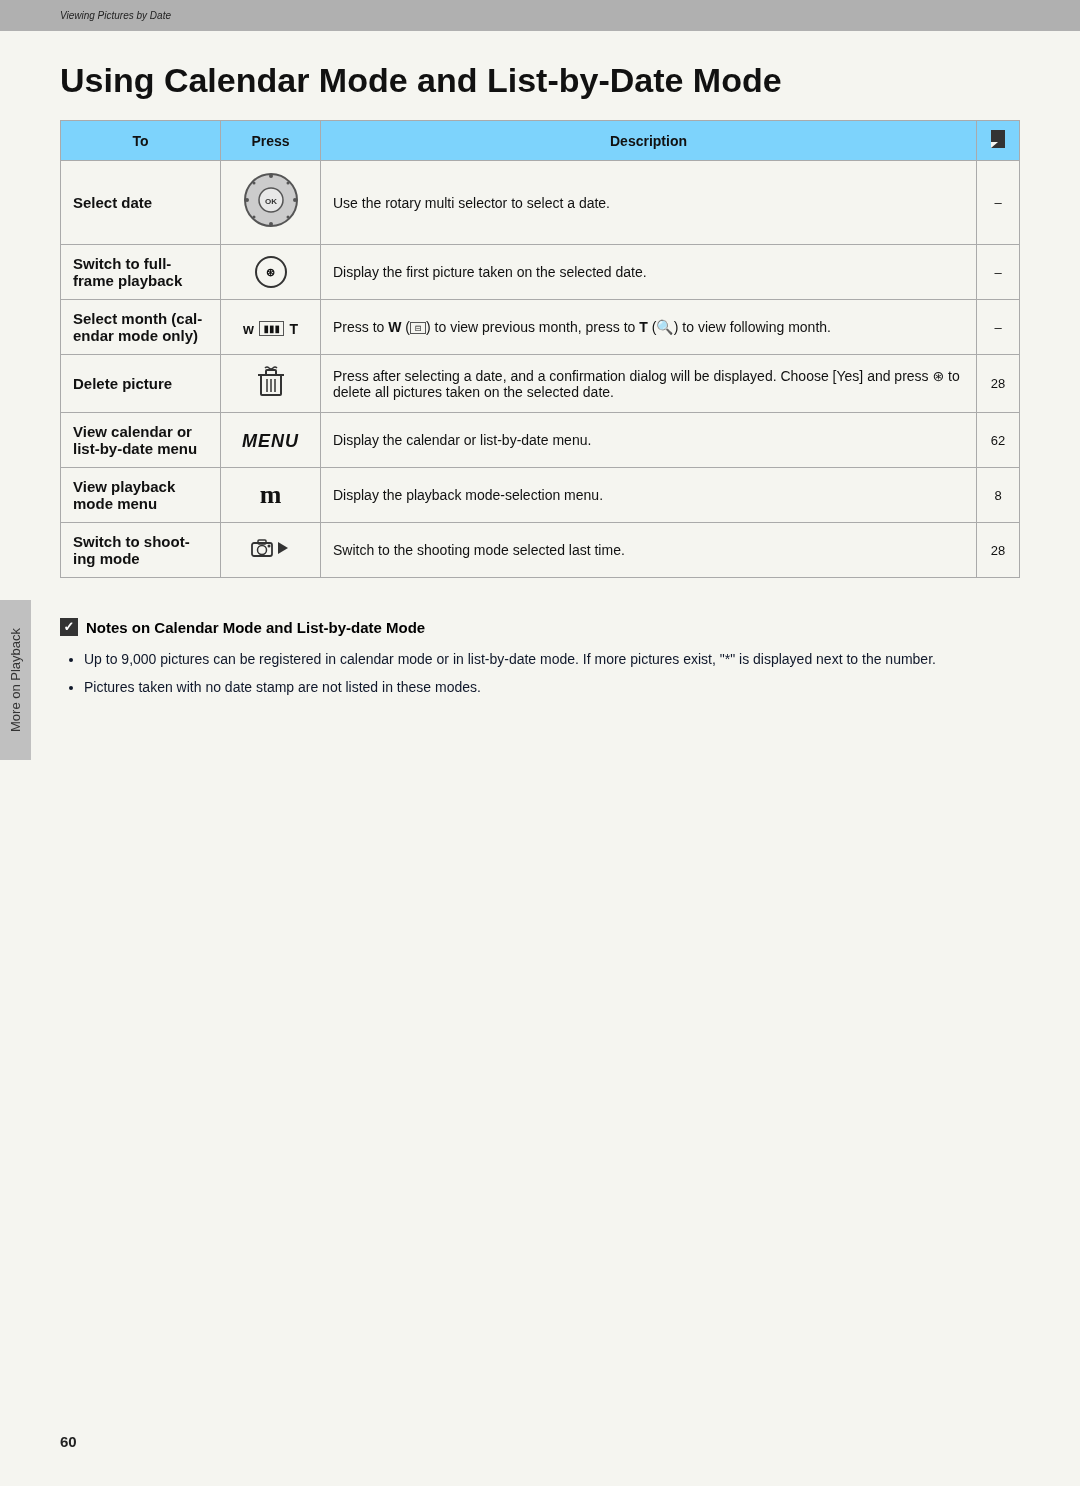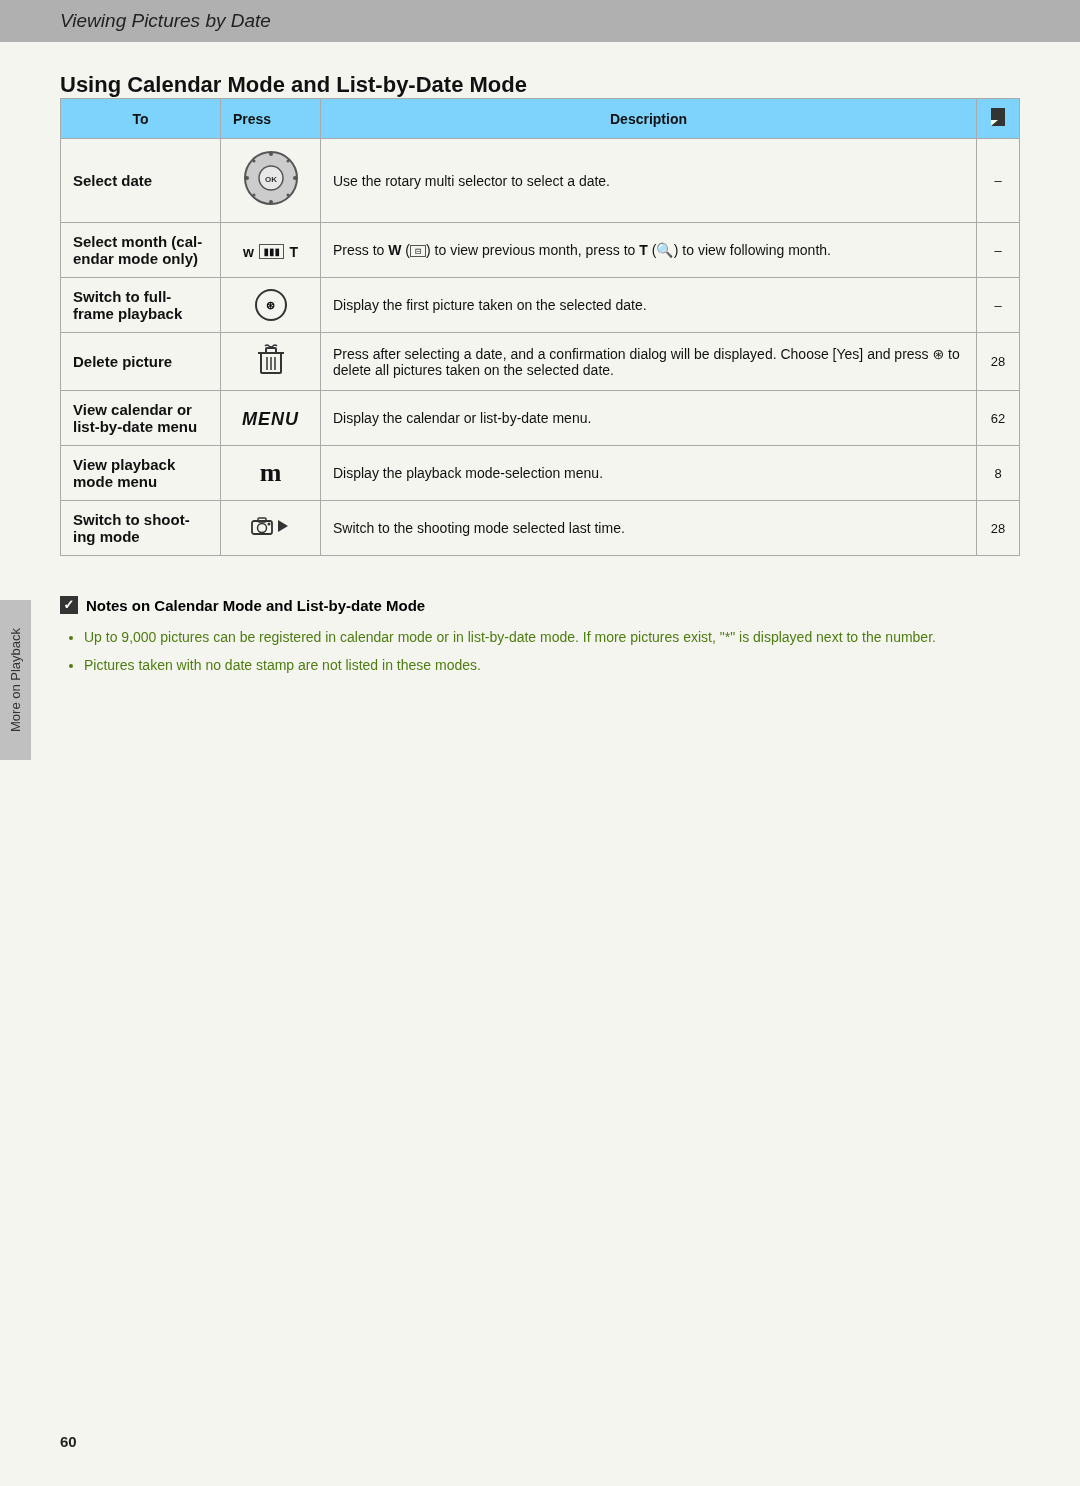--- a/index.html
+++ b/index.html
@@ -18,32 +18,33 @@
       width: 1080px;
       min-height: 1486px;
       background: #f5f5f0;
       position: relative;
       padding: 0;
     }
 
     .header-bar {
       background: #b0b0b0;
       padding: 10px 60px;
-      font-size: 19px;
+      font-size: 10px;
       color: #222;
       font-style: italic;
     }
 
     .content {
       padding: 30px 60px 40px 60px;
     }
 
     .page-title {
-      font-size: 22px;
-      font-weight: bold;
+      font-size: 34px;
+      font-weight: bold;
+      margin-bottom: 20px;
       color: #111;
     }
 
     table {
       width: 100%;
       border-collapse: collapse;
       font-size: 14px;
       color: #111;
     }
 
@@ -55,21 +56,21 @@
       font-weight: bold;
     }
 
     thead tr th:nth-child(1) {
       width: 160px;
       text-align: center;
     }
 
     thead tr th:nth-child(2) {
       width: 100px;
-      text-align: left;
+      text-align: center;
     }
 
     thead tr th:nth-child(3) {
       text-align: center;
     }
 
     thead tr th:nth-child(4) {
       width: 40px;
       text-align: center;
     }
@@ -156,21 +157,21 @@
       text-align: center;
       line-height: 18px;
       font-size: 13px;
     }
 
     .notes-list {
       list-style: disc;
       padding-left: 24px;
       font-size: 14px;
       line-height: 1.6;
-      color: #4d7c0f;
+      color: #0f172a;
     }
 
     .notes-list li {
       margin-bottom: 6px;
     }
   </style>
 </head>
 <body>
 
 <div class="page">
@@ -219,36 +220,36 @@
                 <circle cx="12" cy="46" r="1.5" fill="#555"></circle>
                 <circle cx="46" cy="46" r="1.5" fill="#555"></circle>
               </svg>
             </div>
           </td>
           <td>Use the rotary multi selector to select a date.</td>
           <td>–</td>
         </tr>
 
         <tr>
+          <td>Switch to full-<br>frame playback</td>
+          <td>
+            <div style="display:inline-flex;align-items:center;justify-content:center;width:32px;height:32px;border:2.5px solid #333;border-radius:50%;font-size:11px;font-weight:bold;">⊛</div>
+          </td>
+          <td>Display the first picture taken on the selected date.</td>
+          <td>–</td>
+        </tr>
+
+        <tr>
           <td>Select month (cal-<br>endar mode only)</td>
           <td>
             <span style="font-size:14px;font-weight:bold;">w</span>
             <span style="display:inline-block;border:1px solid #555;padding:1px 3px;font-size:10px;vertical-align:middle;">▮▮▮</span>
             <span style="font-size:14px;font-weight:bold;">T</span>
           </td>
           <td>Press to <strong>W</strong> (<span style="display:inline-block;border:1px solid #555;width:16px;height:12px;font-size:8px;text-align:center;line-height:12px;vertical-align:middle;">⊟</span>) to view previous month, press to <strong>T</strong> (🔍) to view following month.</td>
-          <td>–</td>
-        </tr>
-
-        <tr>
-          <td>Switch to full-<br>frame playback</td>
-          <td>
-            <div style="display:inline-flex;align-items:center;justify-content:center;width:32px;height:32px;border:2.5px solid #333;border-radius:50%;font-size:11px;font-weight:bold;">⊛</div>
-          </td>
-          <td>Display the first picture taken on the selected date.</td>
           <td>–</td>
         </tr>
 
         <tr>
           <td>Delete picture</td>
           <td>
             <svg width="28" height="32" viewBox="0 0 28 32">
               <rect x="4" y="10" width="20" height="20" rx="1" fill="none" stroke="#333" stroke-width="2"></rect>
               <line x1="1" y1="10" x2="27" y2="10" stroke="#333" stroke-width="2"></line>
               <rect x="9" y="5" width="10" height="5" rx="1" fill="none" stroke="#333" stroke-width="2"></rect>

